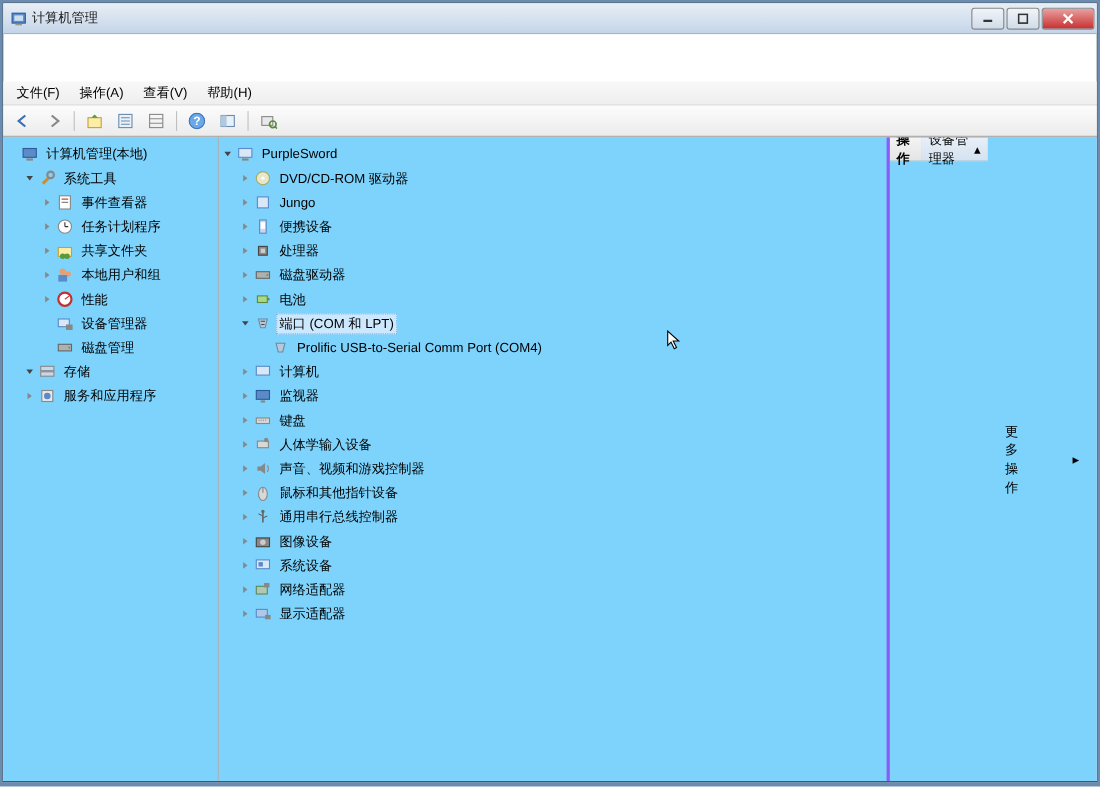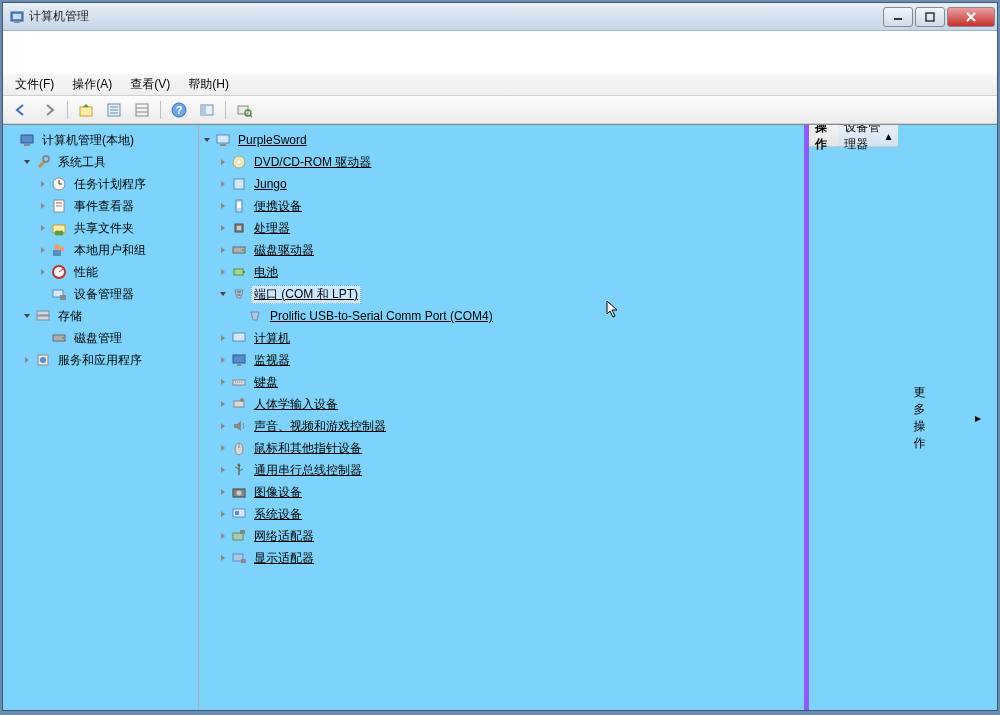--- a/index.html
+++ b/index.html
@@ -14,21 +14,21 @@
 .titlebar-btn.max { background: linear-gradient(to bottom, #f0f4f9, #d0dce9); }
 .titlebar-btn.close { background: linear-gradient(to bottom, #e9a0a0, #c83030); color: #fff; width: 48px; }
 .menubar { height: 22px; background: linear-gradient(to bottom, #f8f8f8, #eeeeee); display: flex; align-items: center; padding: 0 4px; border-bottom: 1px solid #d0d0d0; gap: 2px; margin-top: 43px; }
 .menu-item { padding: 2px 8px; cursor: default; }
 .toolbar { height: 28px; background: linear-gradient(to bottom, #fcfcfc, #ececec); display: flex; align-items: center; padding: 0 6px; border-bottom: 1px solid #d0d0d0; gap: 4px; }
 .tool-btn { width: 24px; height: 22px; display: inline-flex; align-items: center; justify-content: center; border: 1px solid transparent; border-radius: 2px; }
 .tool-sep { width: 1px; height: 18px; background: #c0c0c0; margin: 0 2px; }
 .content-area { flex: 1; display: flex; border-top: 1px solid #888; }
 .panel { background: #7dd3fc; overflow: auto; }
 .panel.left { width: 196px; border-right: 1px solid #b0b0b0; padding: 4px 2px; }
-.panel.center { flex: 1; border-right: 5px solid #8b5cf6; padding: 4px 2px; text-decoration: underline; }
+.panel.center { flex: 1; border-right: 3px solid #8b5cf6; padding: 4px 2px; }
 .panel.right { width: 188px; display: flex; flex-direction: row; }
 .right-header { height: 22px; background: linear-gradient(to bottom, #f4f4f4, #e4e4e4); border-bottom: 1px solid #c8c8c8; display: flex; align-items: center; padding: 0 6px; font-weight: bold; }
 .right-sub { height: 22px; background: linear-gradient(to bottom, #e8eff8, #d4e2f0); border-bottom: 1px solid #c8c8c8; display: flex; align-items: center; justify-content: space-between; padding: 0 6px; }
 .right-item { padding: 4px 16px; display: flex; align-items: center; justify-content: space-between; gap: 40px; }
 .tree-node { display: flex; align-items: center; height: 22px; padding: 0 2px; white-space: nowrap; }
 .tree-toggle { width: 12px; height: 12px; display: inline-flex; align-items: center; justify-content: center; color: #666; font-size: 9px; cursor: default; }
 .tree-icon { width: 16px; height: 16px; margin: 0 4px 0 2px; display: inline-flex; align-items: center; justify-content: center; flex-shrink: 0; }
 .tree-label { padding: 1px 3px; }
 .tree-label.selected { background: #cce8ff; border: 1px dotted #7ab5e8; padding: 0 2px; }
 .i0 { padding-left: 0; } .i1 { padding-left: 16px; } .i2 { padding-left: 32px; }
@@ -157,46 +157,46 @@
             </svg>
           </span>
           <span class="tree-label">系统工具</span>
         </div>
       <div class="tree-node i2">
           <span class="tree-toggle">
             <span class="arrow-r"></span>
           </span>
           <span class="tree-icon">
             <svg width="16" height="16">
+              <rect x="3" y="2" width="10" height="12" fill="#fff" stroke="#888"></rect>
+              <line x1="5" y1="5" x2="11" y2="5" stroke="#c05030"></line>
+              <line x1="5" y1="8" x2="11" y2="8" stroke="#888"></line>
+            </svg>
+          </span>
+          <span class="tree-label">事件查看器</span>
+        </div>
+      <div class="tree-node i2">
+          <span class="tree-toggle">
+            <span class="arrow-r"></span>
+          </span>
+          <span class="tree-icon">
+            <svg width="16" height="16">
               <circle cx="8" cy="8" r="6" fill="#fff" stroke="#888"></circle>
               <line x1="8" y1="8" x2="8" y2="4" stroke="#333"></line>
               <line x1="8" y1="8" x2="11" y2="8" stroke="#333"></line>
             </svg>
           </span>
           <span class="tree-label">任务计划程序</span>
         </div>
       <div class="tree-node i2">
           <span class="tree-toggle">
             <span class="arrow-r"></span>
           </span>
           <span class="tree-icon">
             <svg width="16" height="16">
-              <rect x="3" y="2" width="10" height="12" fill="#fff" stroke="#888"></rect>
-              <line x1="5" y1="5" x2="11" y2="5" stroke="#c05030"></line>
-              <line x1="5" y1="8" x2="11" y2="8" stroke="#888"></line>
-            </svg>
-          </span>
-          <span class="tree-label">事件查看器</span>
-        </div>
-      <div class="tree-node i2">
-          <span class="tree-toggle">
-            <span class="arrow-r"></span>
-          </span>
-          <span class="tree-icon">
-            <svg width="16" height="16">
               <rect x="2" y="5" width="12" height="8" fill="#fceea8" stroke="#c8a030"></rect>
               <circle cx="6" cy="13" r="2.5" fill="#5a9a3a"></circle>
               <circle cx="10" cy="13" r="2.5" fill="#5a9a3a"></circle>
             </svg>
           </span>
           <span class="tree-label">共享文件夹</span>
         </div>
       <div class="tree-node i2">
           <span class="tree-toggle">
             <span class="arrow-r"></span>
@@ -225,41 +225,41 @@
       <div class="tree-node i2">
           <span class="tree-toggle"></span>
           <span class="tree-icon">
             <svg width="16" height="16">
               <rect x="2" y="4" width="10" height="7" fill="#d8e8f8" stroke="#5a8ac8"></rect>
               <rect x="9" y="9" width="6" height="5" fill="#888"></rect>
             </svg>
           </span>
           <span class="tree-label">设备管理器</span>
         </div>
+      <div class="tree-node i2">
+          <span class="tree-toggle"></span>
+          <span class="tree-icon">
+            <svg width="16" height="16">
+              <rect x="2" y="5" width="12" height="6" fill="#b0b0b0" stroke="#666"></rect>
+              <circle cx="12" cy="8" r="1" fill="#5aa05a"></circle>
+            </svg>
+          </span>
+          <span class="tree-label">磁盘管理</span>
+        </div>
       <div class="tree-node i1">
           <span class="tree-toggle">
             <span class="arrow-d"></span>
           </span>
           <span class="tree-icon">
             <svg width="16" height="16">
               <rect x="2" y="3" width="12" height="4" fill="#c8d8e8" stroke="#888"></rect>
               <rect x="2" y="8" width="12" height="4" fill="#c8d8e8" stroke="#888"></rect>
             </svg>
           </span>
           <span class="tree-label">存储</span>
-        </div>
-      <div class="tree-node i2">
-          <span class="tree-toggle"></span>
-          <span class="tree-icon">
-            <svg width="16" height="16">
-              <rect x="2" y="5" width="12" height="6" fill="#b0b0b0" stroke="#666"></rect>
-              <circle cx="12" cy="8" r="1" fill="#5aa05a"></circle>
-            </svg>
-          </span>
-          <span class="tree-label">磁盘管理</span>
         </div>
       <div class="tree-node i1">
           <span class="tree-toggle">
             <span class="arrow-r"></span>
           </span>
           <span class="tree-icon">
             <svg width="16" height="16">
               <rect x="3" y="3" width="10" height="10" fill="#e8e8e8" stroke="#888"></rect>
               <circle cx="8" cy="8" r="3" fill="#5a8ac8"></circle>
             </svg>

